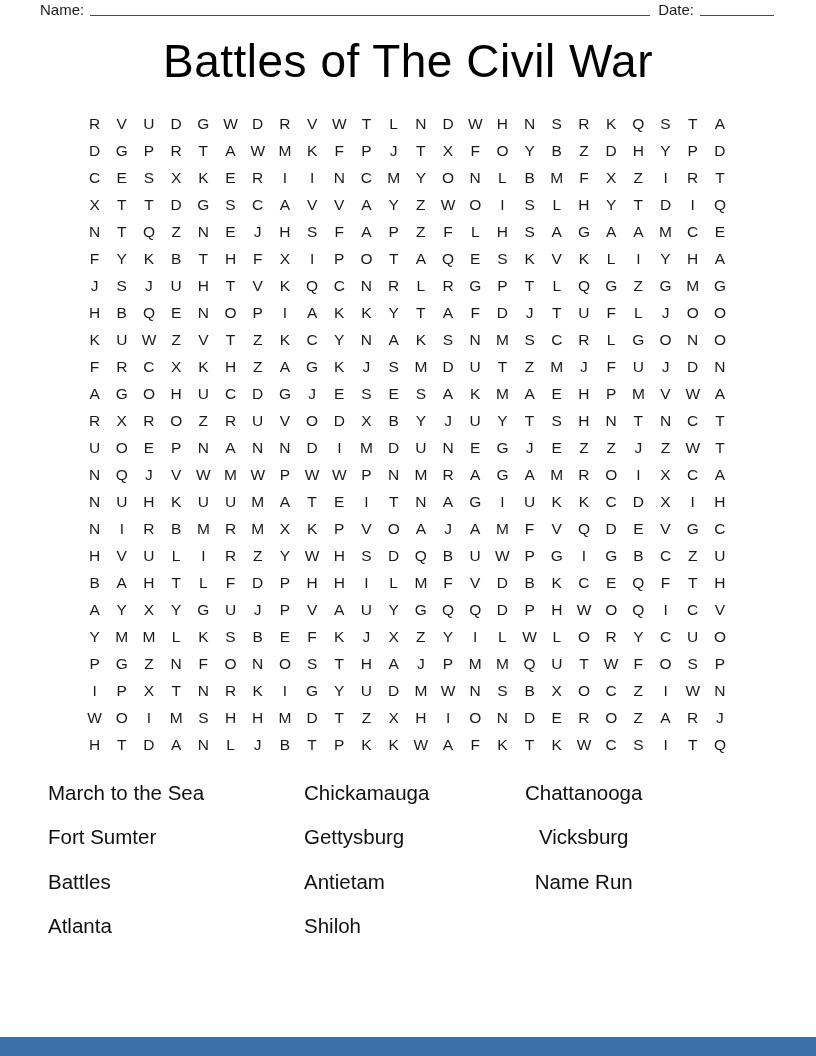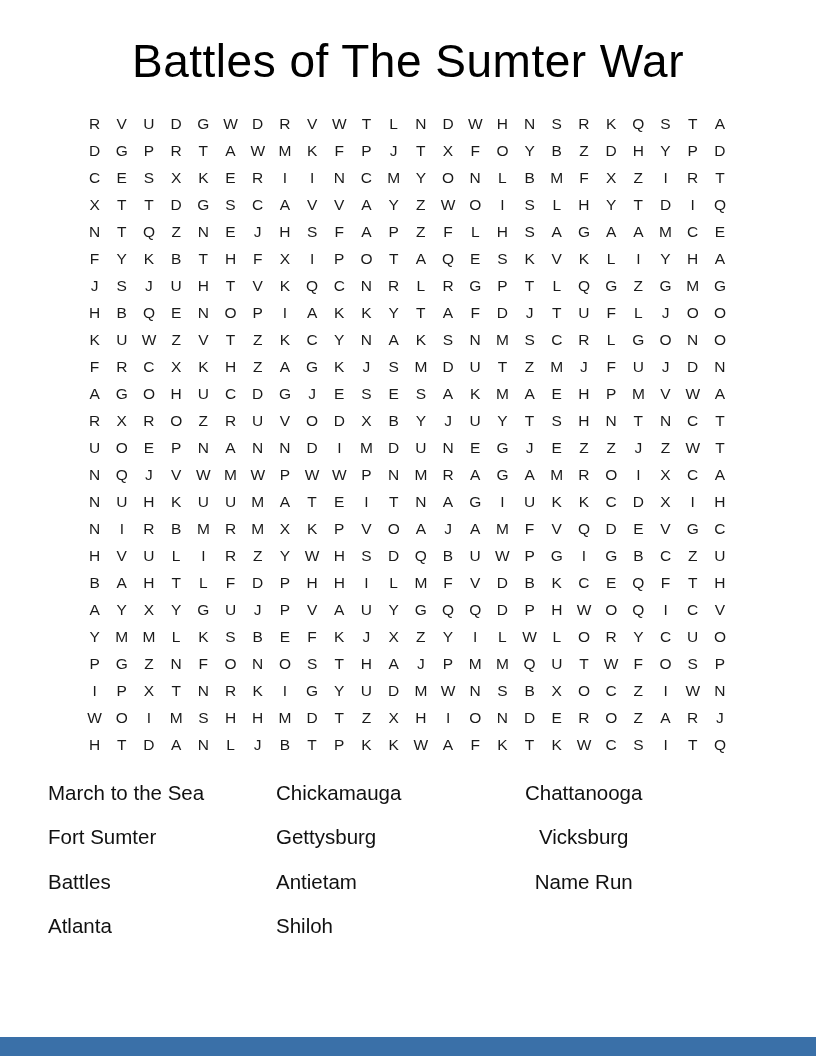--- a/index.html
+++ b/index.html
@@ -63,21 +63,21 @@
     font-size: 15.5px;
     color: #1a1a1a;
   }
   .word-col {
     position: absolute;
     top: 782px;
     display: flex;
     flex-direction: column;
   }
   .word-col-1 { left: 48px; }
-  .word-col-2 { left: 276px; }
+  .word-col-2 { left: 304px; }
   .word-col-3 { left: 525px; align-items: center; }
   .word-item {
     font-size: 20.5px;
     line-height: 21px;
     height: 21px;
     margin-bottom: 23.4px;
     color: #111111;
     white-space: nowrap;
   }
   .footer-bar {
@@ -86,22 +86,28 @@
     bottom: 0;
     width: 100%;
     height: 19px;
   }
 </style>
 </head>
 <body>
 
 <div class="sheet">
 
+  <div class="header-row">
+    <span class="header-label">Name:</span>
+    <span class="fill-line"></span>
+    <span class="header-label">Date:</span>
+    <span class="date-line"></span>
+  </div>
 
-  <div class="title">Battles of The Sumter War</div>
+  <div class="title">Battles of The Civil War</div>
 
   <div class="grid" id="letter-grid">
       <div class="grid-cell">R</div>
       <div class="grid-cell">V</div>
       <div class="grid-cell">U</div>
       <div class="grid-cell">D</div>
       <div class="grid-cell">G</div>
       <div class="grid-cell">W</div>
       <div class="grid-cell">D</div>
       <div class="grid-cell">R</div>

